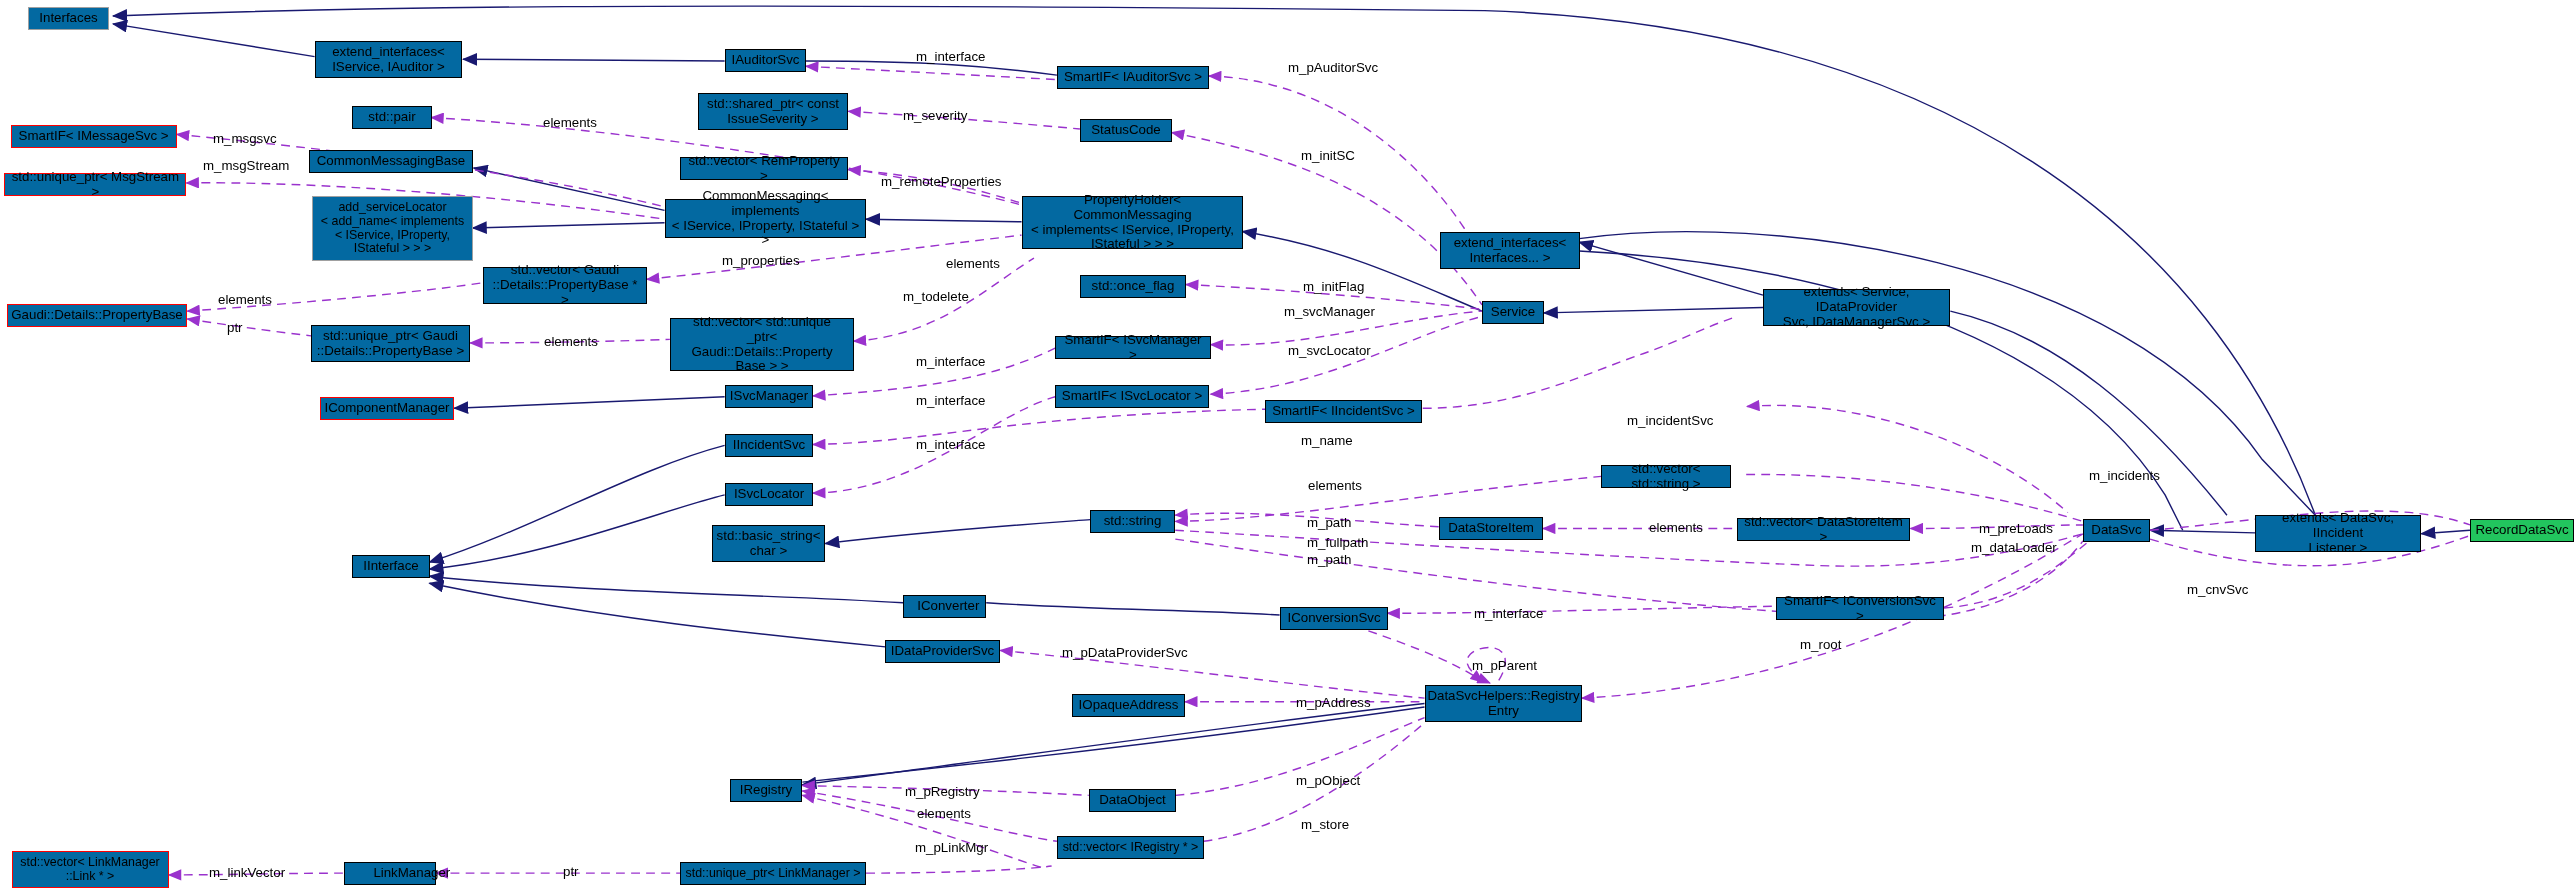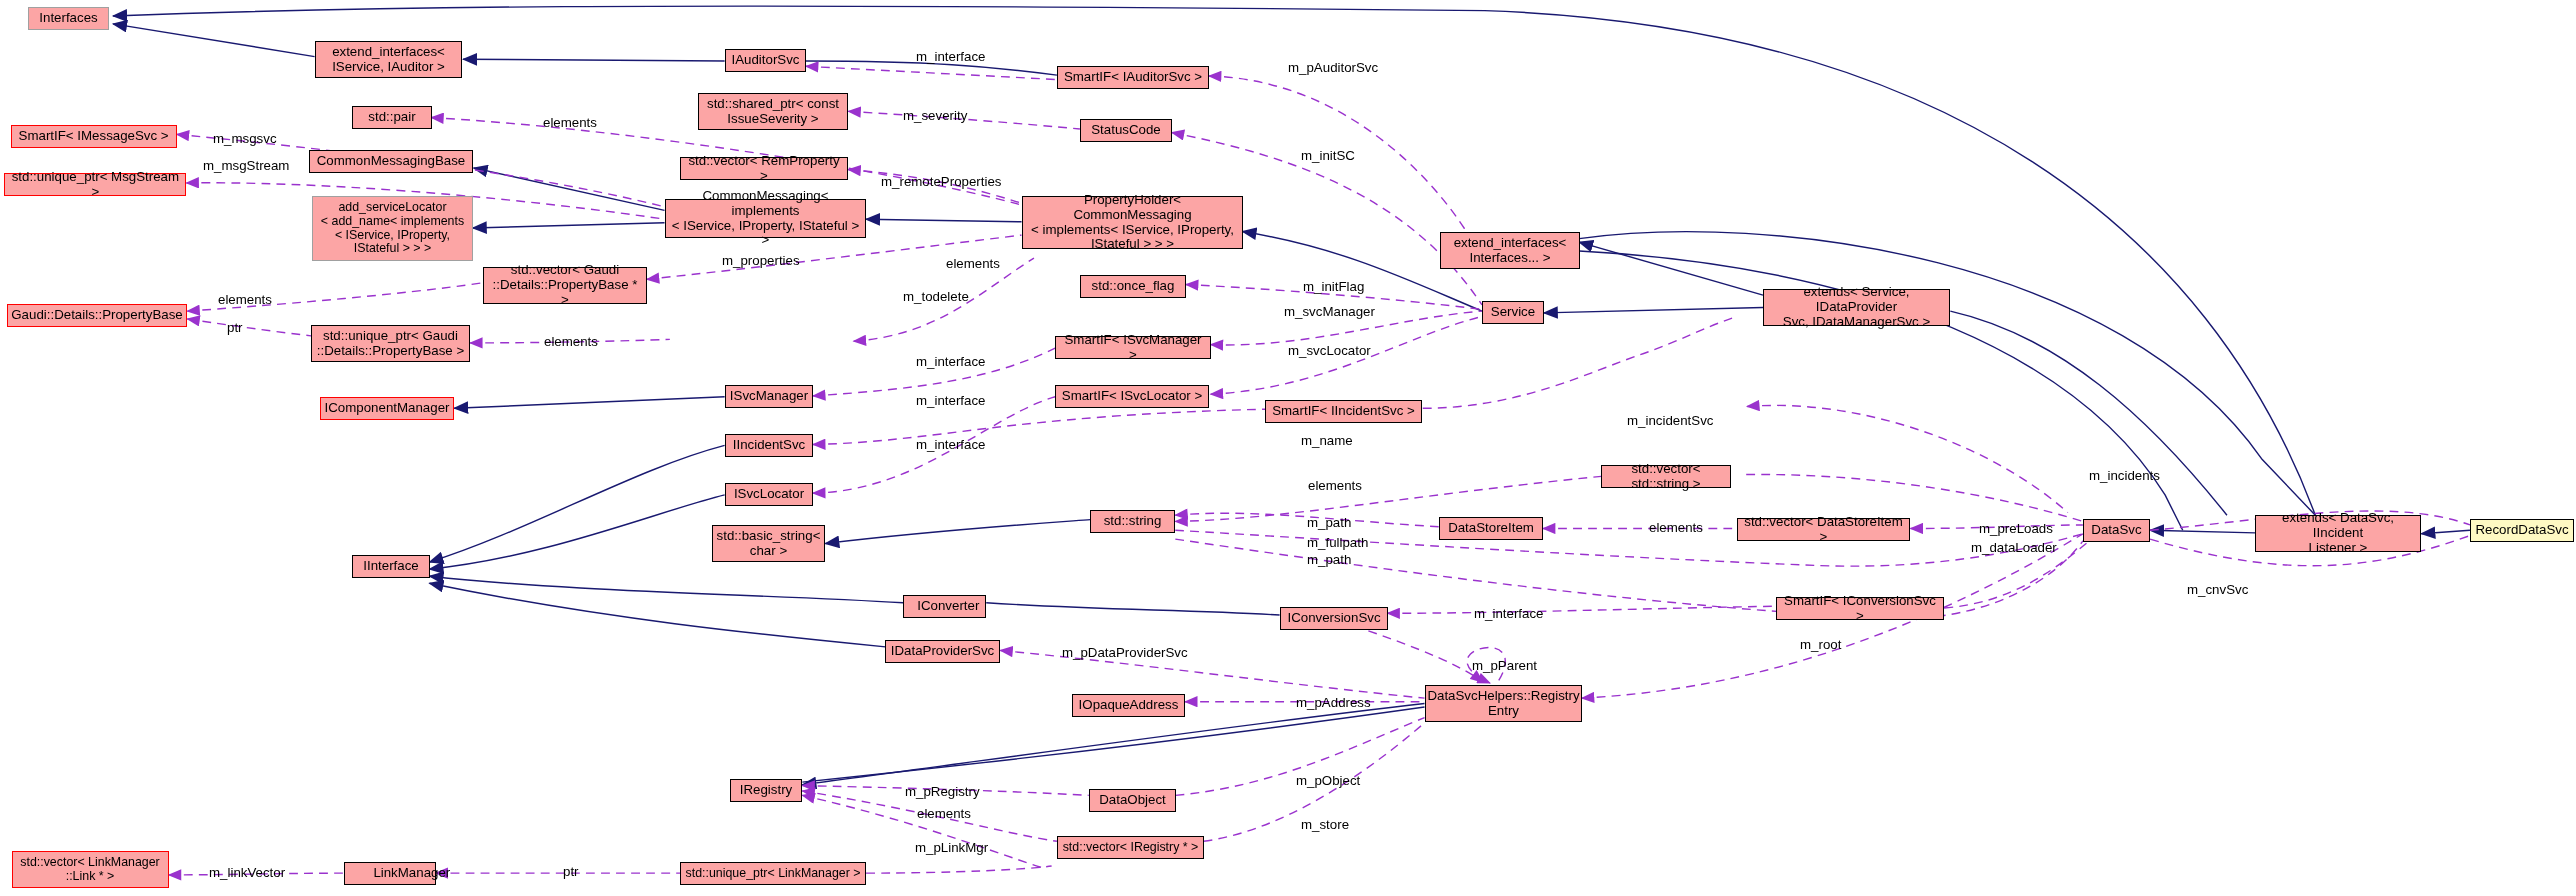--- a/index.html
+++ b/index.html
@@ -8,34 +8,34 @@
     width:2576px;height:897px;
     background:#ffffff;
     font-family:"Liberation Sans", sans-serif;
     overflow:hidden;
   }
   svg#edges{position:absolute;left:0;top:0;width:2576px;height:897px;}
 
   .node{
     position:absolute;
     box-sizing:border-box;
-    background:#fca5a5;
+    background:#0369a1;
     border:0.9px solid #000000;
     display:flex;align-items:center;justify-content:center;
     text-align:center;
     font-size:13.3px;
     line-height:1.12;
     color:#000000;
     padding:1.8px 4.4px;
     white-space:pre-line;
     z-index:5;
   }
   .node.red{border-color:#ff0000;}
   .node.grey-border{border-color:#a0a0a0;}
-  .node.filled{background:#fef9c3;border-color:#000000;text-align:center;}
+  .node.filled{background:#22c55e;border-color:#000000;text-align:center;}
 
   .elabel{
     position:absolute;
     font-size:13.3px;
     color:#000000;
     white-space:nowrap;
     z-index:6;
     background:transparent;
   }
 </style>
@@ -150,20 +150,23 @@
   <div class="node" style="left:665px;top:199px;width:201px;height:39px;">CommonMessaging&lt; implements
 &lt; IService, IProperty, IStateful &gt; &gt;</div>
   <div class="node" style="left:1022px;top:196px;width:221px;height:53px;">PropertyHolder&lt; CommonMessaging
 &lt; implements&lt; IService, IProperty,
 IStateful &gt; &gt; &gt;</div>
   <div class="node" style="left:483px;top:267px;width:164px;height:37px;">std::vector&lt; Gaudi
 ::Details::PropertyBase * &gt;</div>
   <div class="node red" style="left:7px;top:304px;width:180px;height:23px;">Gaudi::Details::PropertyBase</div>
   <div class="node" style="left:311px;top:325px;width:159px;height:37px;">std::unique_ptr&lt; Gaudi
 ::Details::PropertyBase &gt;</div>
+  <div class="node" style="left:670px;top:318px;width:184px;height:53px;">std::vector&lt; std::unique
+_ptr&lt; Gaudi::Details::Property
+Base &gt; &gt;</div>
   <div class="node" style="left:1080px;top:275px;width:106px;height:23px;">std::once_flag</div>
   <div class="node" style="left:1440px;top:232px;width:140px;height:37px;">extend_interfaces&lt;
 Interfaces... &gt;</div>
   <div class="node" style="left:1763px;top:289px;width:187px;height:37px;">extends&lt; Service, IDataProvider
 Svc, IDataManagerSvc &gt;</div>
   <div class="node red" style="left:320px;top:397px;width:134px;height:23px;">IComponentManager</div>
   <div class="node" style="left:725px;top:385px;width:88px;height:23px;">ISvcManager</div>
   <div class="node" style="left:1055px;top:336px;width:156px;height:23px;">SmartIF&lt; ISvcManager &gt;</div>
   <div class="node" style="left:1482px;top:301px;width:62px;height:23px;">Service</div>
   <div class="node" style="left:725px;top:434px;width:88px;height:23px;">IIncidentSvc</div>

